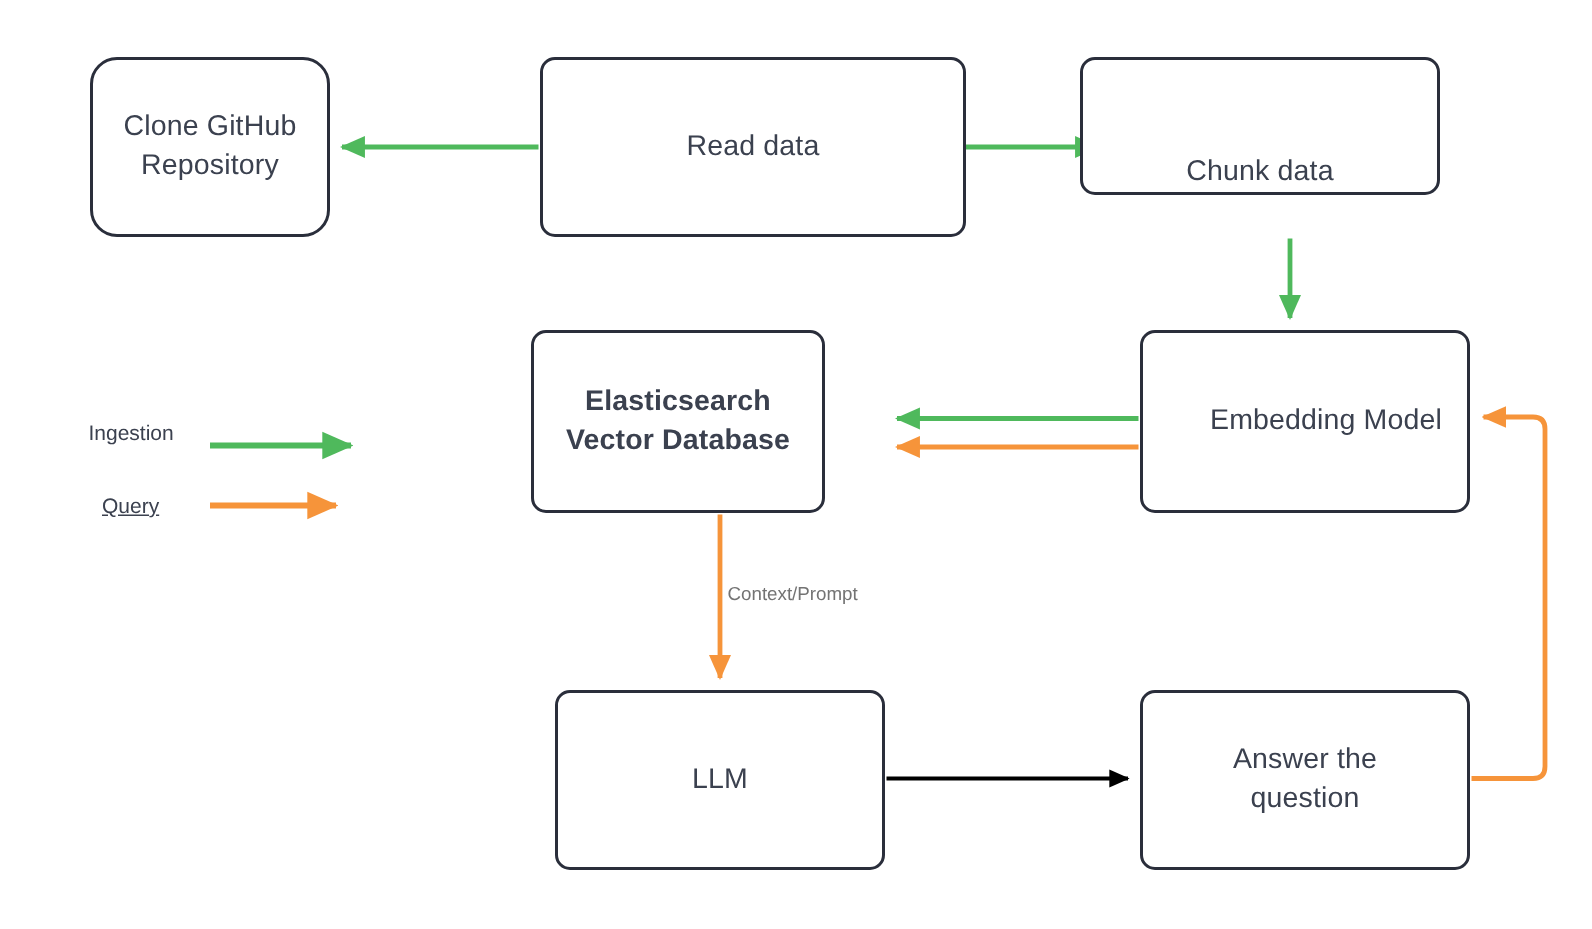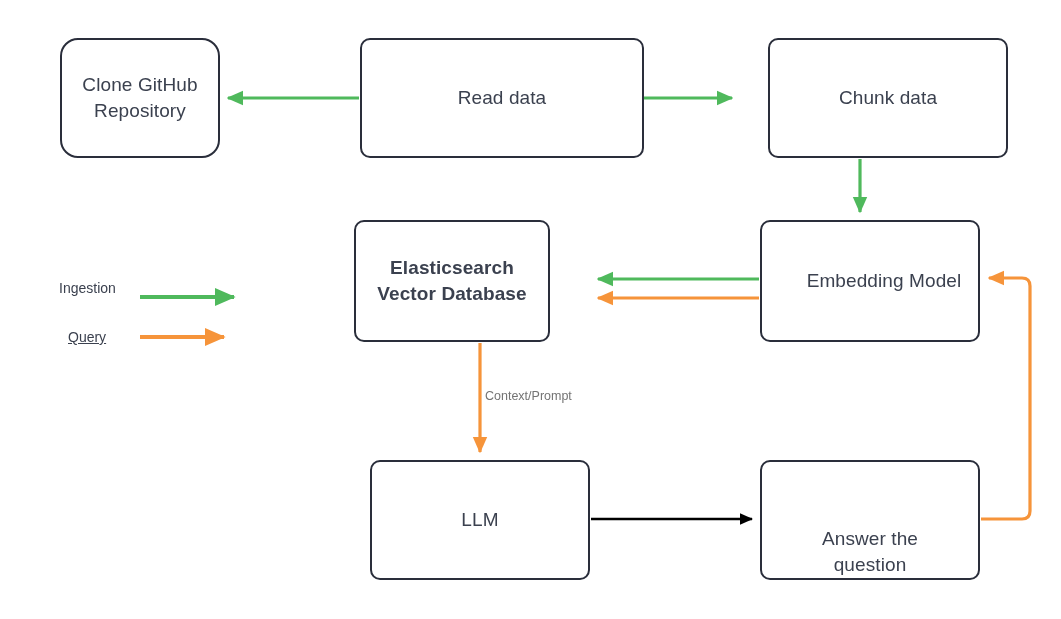--- a/index.html
+++ b/index.html
@@ -106,38 +106,38 @@
 
   <div class="node" style="left:60px; top:38px; width:160px; height:120px;border-radius:18px;">
     <span>Clone GitHub
 Repository</span>
   </div>
 
   <div class="node" style="left:360px; top:38px; width:284px; height:120px;">
     <span>Read data</span>
   </div>
 
-  <div class="node" style="left:768px; top:38px; width:240px; height:120px;">
+  <div class="node" style="left:720px; top:38px; width:240px; height:92px;align-items:flex-end;">
     <span>Chunk data</span>
   </div>
 
   <div class="node" style="left:354px; top:220px; width:196px; height:122px;font-weight:bold;">
     <span>Elasticsearch
 Vector Database</span>
   </div>
 
   <div class="node" style="left:760px; top:220px; width:220px; height:122px;padding-left:28px;">
     <span>Embedding Model</span>
   </div>
 
   <div class="node" style="left:370px; top:460px; width:220px; height:120px;align-items:center;">
     <span>LLM</span>
   </div>
 
-  <div class="node" style="left:760px; top:460px; width:220px; height:120px;align-items:flex-end;">
+  <div class="node" style="left:760px; top:460px; width:220px; height:120px;">
     <span>Answer the
 question</span>
   </div>
 
   <div class="edge-label" style="left:485px; top:389px;">Context/Prompt</div>
 
   <div class="legend-label" style="left:59px; top:280px;">Ingestion</div>
 
   <div class="legend-label" style="left:68px; top:329px;text-decoration:underline;">Query</div>
 

